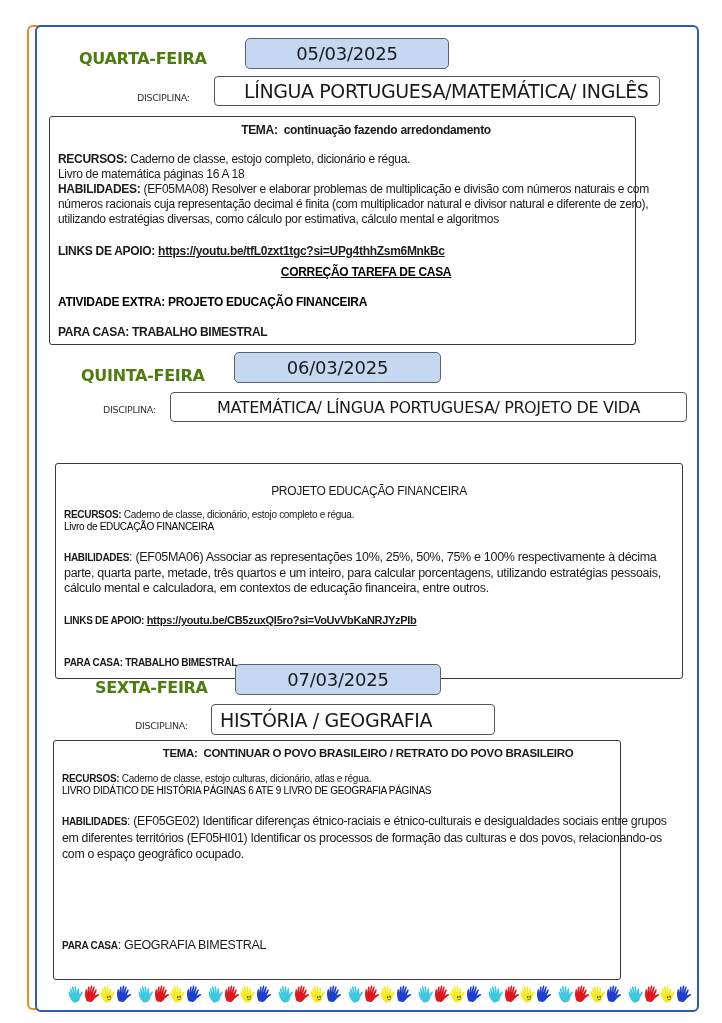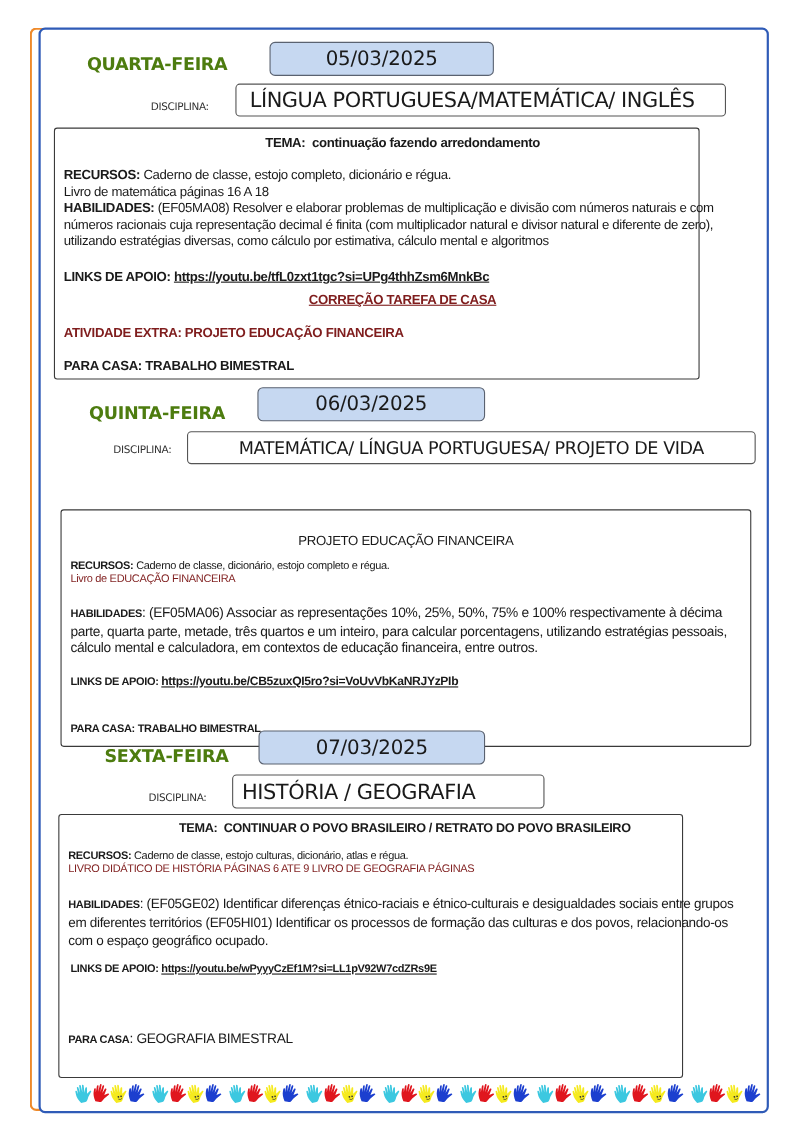--- a/index.html
+++ b/index.html
@@ -32,42 +32,42 @@
     position: absolute; background: #fff; border: 1.3px solid #555; border-radius: 4px;
     font-family: "DejaVu Sans", sans-serif; color: #1a1a1a;
     display: flex; align-items: center; white-space: nowrap; letter-spacing: -0.4px;
   }
   .content-box {
     position: absolute; background: #fff; border: 1.3px solid #3a3a3a; border-radius: 3px;
     font-family: "Liberation Sans", sans-serif; letter-spacing: -0.3px;
   }
   .abs { position: absolute; white-space: nowrap; }
   .b { font-weight: bold; }
-  .red { color: #7f1d1d; }
+  .red { color: #000000; }
   .link { text-decoration: underline; font-weight: bold; color: #1a1a1a; }
   .para { position: absolute; line-height: 15px; }
 
   .hands {
     position: absolute; left: 68px; top: 985px; height: 20px; display: flex; gap: 0;
   }
   .hand-group { display: flex; margin-right: 6px; }
   .hand { width: 16px; height: 18px; position: relative; }
   .hand svg { width: 16px; height: 18px; display: block; }
 </style>
 </head>
 <body>
 
 <div class="frame-orange"></div>
 <div class="frame-blue"></div>
 
 <section>
   <div class="day-label" style="left:79px;top:49px;">QUARTA-FEIRA</div>
   <div class="date-box" style="left:245px;top:38px;width:204px;height:31px;">05/03/2025</div>
   <div class="disc-label" style="left:137px;top:92px;">DISCIPLINA:</div>
-  <div class="disc-box" style="left:214px;top:76px;width:446px;height:30px;font-size:19px;padding-left:12px;">LÍNGUA PORTUGUESA/MATEMÁTICA/ INGLÊS</div>
+  <div class="disc-box" style="left:214px;top:76px;width:446px;height:30px;font-size:19px;padding-left:29px;">LÍNGUA PORTUGUESA/MATEMÁTICA/ INGLÊS</div>
 
   <div class="content-box" style="left:49px;top:116px;width:587px;height:229px;">
     <div class="abs b" style="left:0;width:632px;text-align:center;top:6px;font-size:12px;">
       <span>TEMA:</span>&nbsp;
       <span>continuação  fazendo arredondamento</span>
     </div>
     <div class="para" style="left:8px;top:35px;width:618px;font-size:12px;">
       <span class="b">RECURSOS:</span>
       <span>Caderno de classe, estojo completo, dicionário  e régua.</span><br>
       <span>Livro de matemática páginas 16 A 18</span><br>
@@ -126,24 +126,20 @@
       <span>CONTINUAR  O POVO BRASILEIRO / RETRATO  DO POVO BRASILEIRO</span>
     </div>
     <div class="para" style="left:8px;top:32px;width:612px;font-size:10px;line-height:12px;">
       <span class="b">RECURSOS:</span>
       <span>Caderno de classe, estojo culturas, dicionário, atlas  e régua.</span><br>
       <span class="red">LIVRO DIDÁTICO DE HISTÓRIA PÁGINAS  6 ATE 9 LIVRO DE GEOGRAFIA  PÁGINAS</span>
     </div>
     <div class="para" style="left:8px;top:72px;width:616px;font-size:12.3px;line-height:16px;">
       <span class="b" style="font-size:10px;">HABILIDADES</span><span>:   (EF05GE02) Identificar diferenças étnico-raciais e étnico-culturais e desigualdades sociais entre grupos em diferentes territórios (EF05HI01) Identificar os processos de formação das culturas e dos povos, relacionando-os com o espaço geográfico ocupado.</span>
     </div>
-    <div class="abs" style="left:10px;top:135px;font-size:10px;">
-      <span class="b">LINKS  DE  APOIO:</span>
-      <span class="link">https://youtu.be/wPyyyCzEf1M?si=LL1pV92W7cdZRs9E</span>
-    </div>
     <div class="abs" style="left:8px;top:194px;">
       <span class="b" style="font-size:10px;">PARA CASA</span><span style="font-size:12.5px;">: GEOGRAFIA BIMESTRAL</span>
     </div>
   </div>
 </section>
 
 <div class="hands" id="hands">
     <div class="hand-group">
       <div class="hand">
         <svg viewBox="0 0 16 18" style="transform:rotate(-12deg)">

